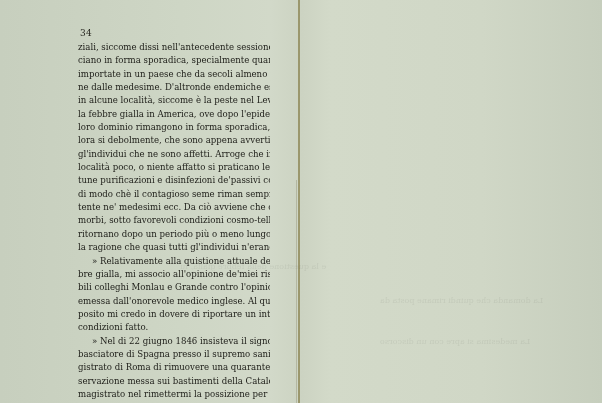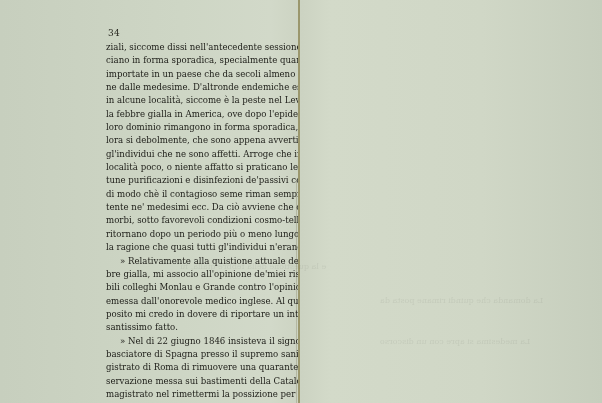--- a/index.html
+++ b/index.html
@@ -5,21 +5,21 @@
   html, body { margin:0; padding:0; }
   body {
     width:602px; height:403px; overflow:hidden; position:relative;
     background:#c9d1bf;
     font-family:"DejaVu Serif","Liberation Serif",serif;
   }
   .spread { position:absolute; left:0; top:0; width:602px; height:403px;
     background:linear-gradient(90deg,#c7cfbe 0%,#ced6c5 30%,#d2d9c9 45%,#ccd3c2 50%,#d3dac9 55%,#d0d7c6 80%,#c6cebd 100%); }
   .gutter { position:absolute; left:298px; top:0; width:2px; height:403px; background:#8a8350; opacity:.75; }
   .gutter2 { position:absolute; left:296px; top:180px; width:1px; height:223px; background:#9a9a80; opacity:.5; }
-  .page { position:absolute; top:0; height:403px;margin-left:28px; }
+  .page { position:absolute; top:0; height:403px; }
   .page.left { left:0; width:298px; }
   .page.right { left:300px; width:302px; }
   .pnum { position:absolute; font-size:9px; color:#2a2a22; letter-spacing:.3px; }
   .left .pnum { left:80px; top:28px; }
   .text { position:absolute; font-size:8.6px; line-height:13.35px; color:#1d1d18; }
   .left .text { left:78px; top:41px; width:192px; }
   .line { white-space:nowrap; display:block; text-align:justify; text-align-last:justify; height:13.35px; overflow:hidden; }
   .line.last { text-align-last:left; }
   .line.indent { padding-left:14px; }
   .bleed { position:absolute; font-size:8px; color:#1d1d18; opacity:.07; transform:scaleX(-1); white-space:nowrap; }
@@ -52,21 +52,21 @@
       <span class="line">di modo chè il contagioso seme riman sempre la-</span>
       <span class="line">tente ne' medesimi ecc. Da ciò avviene che cotesti</span>
       <span class="line">morbi, sotto favorevoli condizioni cosmo-telluriche,</span>
       <span class="line">ritornano dopo un periodo più o meno lungo, per</span>
       <span class="line">la ragione che quasi tutti gl'individui n'erano stati</span>
       <span class="line indent">» Relativamente alla quistione attuale della feb-</span>
       <span class="line">bre gialla, mi associo all'opinione de'miei rispetta-</span>
       <span class="line">bili colleghi Monlau e Grande contro l'opinione</span>
       <span class="line">emessa dall'onorevole medico inglese. Al qual pro-</span>
       <span class="line">posito mi credo in dovere di riportare un interes-</span>
-      <span class="line last">santissimo fatto.</span>
+      <span class="line last">condizioni fatto.</span>
       <span class="line indent">» Nel di 22 giugno 1846 insisteva il signor am-</span>
       <span class="line">basciatore di Spagna presso il supremo sanitario ma-</span>
       <span class="line">gistrato di Roma di rimuovere una quarantena di os-</span>
       <span class="line">servazione messa sui bastimenti della Catalogna. Il</span>
       <span class="line">magistrato nel rimettermi la possizione per esaminarla</span>
 
     </div>
   </div>
 
   <div class="page right">

